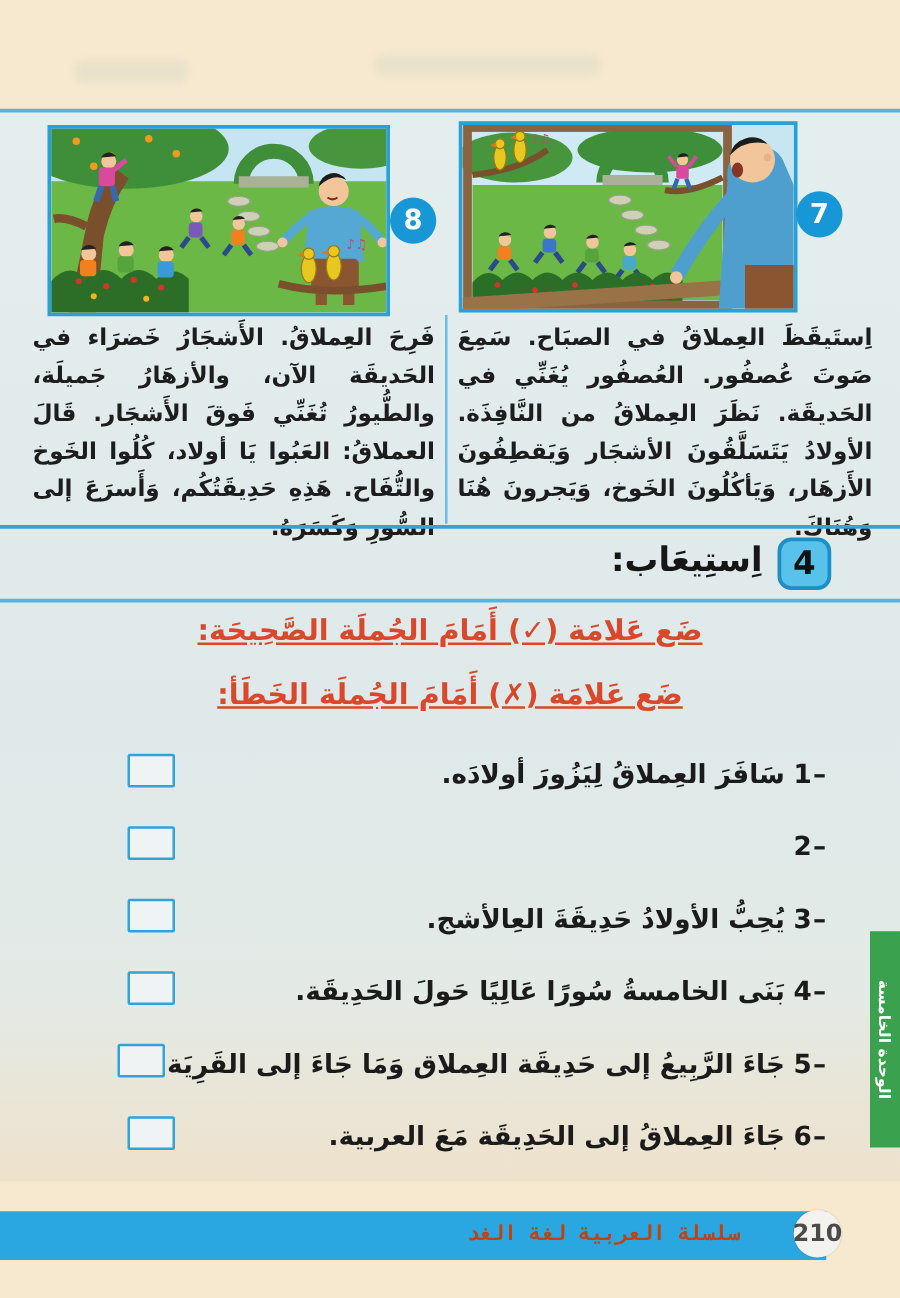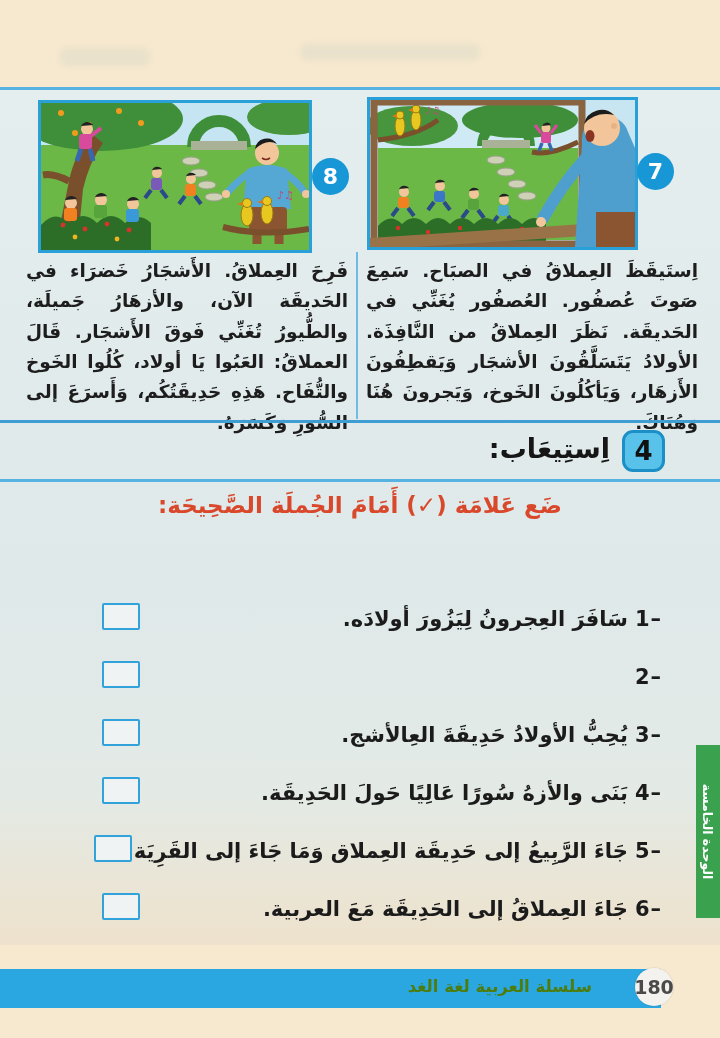--- a/index.html
+++ b/index.html
@@ -46,21 +46,21 @@
     color:#111; font-weight:bold; font-size:26px;
     display:flex; align-items:center; justify-content:center;
   }
   .sec-title {
     position:absolute; right:110px; top:433px; direction:rtl;
     font-size:27px; font-weight:bold; color:#161616;
   }
 
   .instr {
     position:absolute; left:40px; width:640px; direction:rtl; text-align:center;
-    color:#d9482b; font-weight:bold; font-size:23px;
+    color:#d9482b; font-weight:bold; font-size:23px;text-decoration:underline;
   }
   .instr-1 { top:492px; }
   .instr-2 { top:543px; }
 
   
   .q-row { position:absolute; left:92px; right:58px; height:42px; direction:rtl;
            display:flex; align-items:center; gap:7px;
            font-size:21px; font-weight:bold; color:#1b1b1b; }
   .q-num { direction:ltr; unicode-bidi:embed; letter-spacing:1px; }
   .q-box {
@@ -68,21 +68,21 @@
     background:#eff3f3; border:2.5px solid #31a2da; border-radius:2px;
   }
   .q1 { top:598px; } .q2 { top:656px; } .q3 { top:714px; }
   .q4 { top:772px; } .q5 { top:830px; } .q6 { top:888px; }
   .q5 .q-box { left:2px; }
 
   
   .footer-bar { position:absolute; left:0; top:969px; width:661px; height:39px; background:#2aa7e0; }
   .series-title {
     position:absolute; right:128px; top:977px; direction:rtl;
-    color:#4d7c0f; font-size:16.5px; font-weight:bold;
+    color:#c2410c; font-size:16.5px; font-weight:bold;font-family:Liberation Mono, monospace;
   }
   .page-num-badge {
     position:absolute; left:635px; top:968px; width:38px; height:38px; border-radius:50%;
     background:#f4f2ee; color:#4a4a4a; font-size:19px; font-weight:bold;
     display:flex; align-items:center; justify-content:center;
     box-shadow:0 0 0 1px rgba(0,0,0,.05);
   }
 
   
   .unit-tab {
@@ -291,53 +291,54 @@
   <div class="col-divider"></div>
 
   <div class="rule rule-mid"></div>
   <div class="sec-badge">
     <span>4</span>
   </div>
   <div class="sec-title">اِستِيعَاب:</div>
   <div class="rule rule-lower"></div>
 
   <div class="instr instr-1">ضَع عَلامَة (✓) أَمَامَ الجُملَة الصَّحِيحَة:</div>
+  <div class="instr instr-2">ضَع عَلامَة (✗) أَمَامَ الجُملَة الخَطَأ:</div>
 
   <div class="q-row q1">
     <span class="q-num">1–</span>
-    <span class="q-text">سَافَرَ العِجرونُ لِيَزُورَ أولادَه.</span>
+    <span class="q-text">سَافَرَ العِملاقُ لِيَزُورَ أولادَه.</span>
     <span class="q-box"></span>
   </div>
   <div class="q-row q2">
     <span class="q-num">2–</span>
     <span class="q-box"></span>
   </div>
   <div class="q-row q3">
     <span class="q-num">3–</span>
     <span class="q-text">يُحِبُّ الأولادُ حَدِيقَةَ العِالأشج.</span>
     <span class="q-box"></span>
   </div>
   <div class="q-row q4">
     <span class="q-num">4–</span>
-    <span class="q-text">بَنَى والأزهُ سُورًا عَالِيًا حَولَ الحَدِيقَة.</span>
+    <span class="q-text">بَنَى الخامسةُ سُورًا عَالِيًا حَولَ الحَدِيقَة.</span>
     <span class="q-box"></span>
   </div>
   <div class="q-row q5">
     <span class="q-num">5–</span>
     <span class="q-text">جَاءَ الرَّبِيعُ إلى حَدِيقَة العِملاق وَمَا جَاءَ إلى القَرِيَة.</span>
     <span class="q-box"></span>
   </div>
   <div class="q-row q6">
     <span class="q-num">6–</span>
     <span class="q-text">جَاءَ العِملاقُ إلى الحَدِيقَة مَعَ العربية.</span>
     <span class="q-box"></span>
   </div>
 
   <div class="footer-bar"></div>
   <div class="series-title">سلسلة العربية لغة الغد</div>
   <div class="page-num-badge">
-    <span>180</span>
+    <span>210</span>
   </div>
 
   <div class="unit-tab">
     <span>الوحدة الخامسة</span>
   </div>
 </div>
 
 </body></html>

